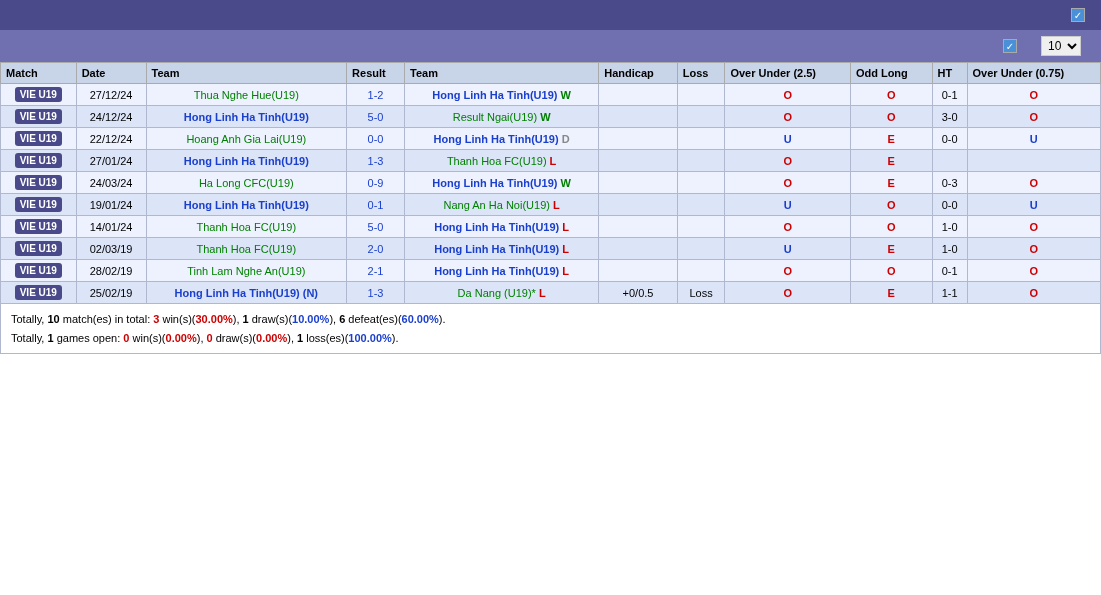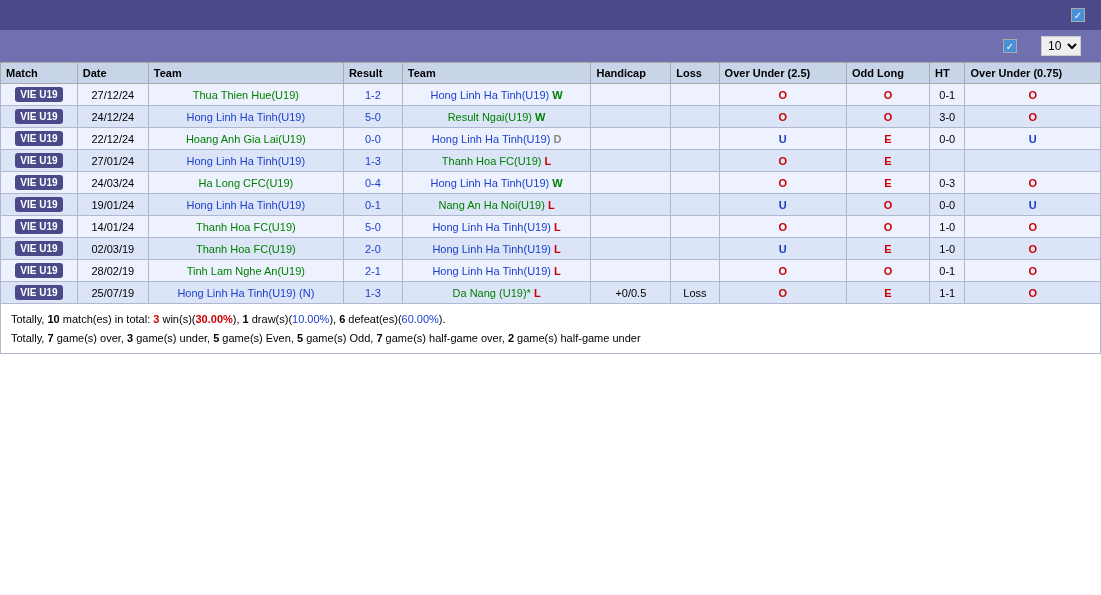--- a/index.html
+++ b/index.html
@@ -70,21 +70,21 @@
     .match-badge {
       background: #4a4a8a;
       color: #fff;
       font-size: 10px;
       font-weight: bold;
       padding: 2px 5px;
       border-radius: 3px;
       display: inline-block;
     }
 
-    .team-blue { color: #1a3fcc; font-weight: normal; }
+    .team-blue { color: #1a3fcc; font-weight: bold; }
     .team-green { color: #008000; }
     .result-blue { color: #1a3fcc; font-weight: normal; }
 
     .w-badge { color: #008000; font-weight: bold; }
     .d-badge { color: #888; font-weight: bold; }
     .l-badge { color: #cc0000; font-weight: bold; }
 
     .o-val { color: #cc0000; font-weight: bold; }
     .u-val { color: #1a3fcc; font-weight: bold; }
     .e-val { color: #cc0000; font-weight: bold; }
@@ -92,21 +92,21 @@
     .footer {
       padding: 6px 10px;
       border: 1px solid #b0b8d0;
       border-top: none;
       font-size: 11px;
       line-height: 1.7;
       background: #fff;
     }
     .footer span.bold { font-weight: bold; }
     .footer span.red { color: #cc0000; font-weight: bold; }
-    .footer span.blue { color: #1a3fcc; font-weight: normal; text-align: right; }
+    .footer span.blue { color: #1a3fcc; font-weight: bold; text-align: right; }
   </style>
 </head>
 <body>
 
 <div class="header">
   <span class="header-title"></span>
   <div class="header-right">
     <label class="checkbox-label">
       <div class="checkbox-box">✓</div>
       <span></span>
@@ -139,21 +139,21 @@
       <th>Over Under (2.5)</th>
       <th>Odd Long</th>
       <th>HT</th>
       <th>Over Under (0.75)</th>
     </tr>
   </thead>
   <tbody id="table-body">
   <tr>
     <td><span class="match-badge">VIE U19</span></td>
     <td>27/12/24</td>
-    <td class="team-green">Thua Thien Hue(U19)</td>
+    <td class="team-green">Thua Nghe Hue(U19)</td>
     <td class="result-blue">1-2</td>
     <td><span class="team-blue">Hong Linh Ha Tinh(U19)</span> <span class="w-badge">W</span></td>
     <td></td>
     <td></td>
     <td class="o-val">O</td>
     <td class="o-val">O</td>
     <td>0-1</td>
     <td class="o-val">O</td>
   </tr>
       <tr>
@@ -192,21 +192,21 @@
     <td></td>
     <td class="o-val">O</td>
     <td class="e-val">E</td>
     <td></td>
     <td class=""></td>
   </tr>
       <tr>
     <td><span class="match-badge">VIE U19</span></td>
     <td>24/03/24</td>
     <td class="team-green">Ha Long CFC(U19)</td>
-    <td class="result-blue">0-4</td>
+    <td class="result-blue">0-9</td>
     <td><span class="team-blue">Hong Linh Ha Tinh(U19)</span> <span class="w-badge">W</span></td>
     <td></td>
     <td></td>
     <td class="o-val">O</td>
     <td class="e-val">E</td>
     <td>0-3</td>
     <td class="o-val">O</td>
   </tr>
       <tr>
     <td><span class="match-badge">VIE U19</span></td>
@@ -255,34 +255,34 @@
     <td><span class="team-blue">Hong Linh Ha Tinh(U19)</span> <span class="l-badge">L</span></td>
     <td></td>
     <td></td>
     <td class="o-val">O</td>
     <td class="o-val">O</td>
     <td>0-1</td>
     <td class="o-val">O</td>
   </tr>
       <tr>
     <td><span class="match-badge">VIE U19</span></td>
-    <td>25/07/19</td>
+    <td>25/02/19</td>
     <td class="team-blue">Hong Linh Ha Tinh(U19) (N)</td>
     <td class="result-blue">1-3</td>
     <td><span class="team-green">Da Nang (U19)*</span> <span class="l-badge">L</span></td>
     <td>+0/0.5</td>
     <td>Loss</td>
     <td class="o-val">O</td>
     <td class="e-val">E</td>
     <td>1-1</td>
     <td class="o-val">O</td>
   </tr>
     </tbody>
 </table>
 
 <div class="footer">
   <div>
     Totally, <span class="bold">10</span> match(es) in total: <span class="red">3</span> win(s)(<span class="red">30.00%</span>), <span class="bold">1</span> draw(s)(<span class="blue">10.00%</span>), <span class="bold">6</span> defeat(es)(<span class="blue">60.00%</span>).
   </div>
   <div>
-    Totally, <span class="bold">7</span> game(s) over, <span class="bold">3</span> game(s) under, <span class="bold">5</span> game(s) Even, <span class="bold">5</span> game(s) Odd, <span class="bold">7</span> game(s) half-game over, <span class="bold">2</span> game(s) half-game under
+    Totally, <span class="bold">1</span> games open: <span class="red">0</span> win(s)(<span class="red">0.00%</span>), <span class="red">0</span> draw(s)(<span class="red">0.00%</span>), <span class="bold">1</span> loss(es)(<span class="blue">100.00%</span>).
   </div>
 </div>
 
 </body></html>

